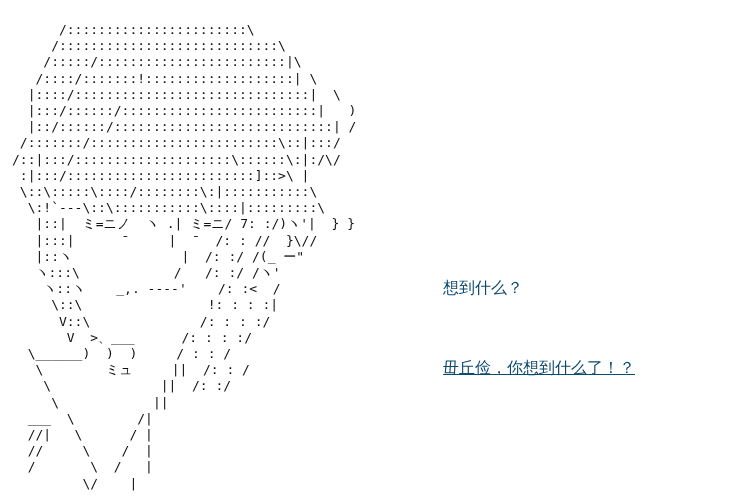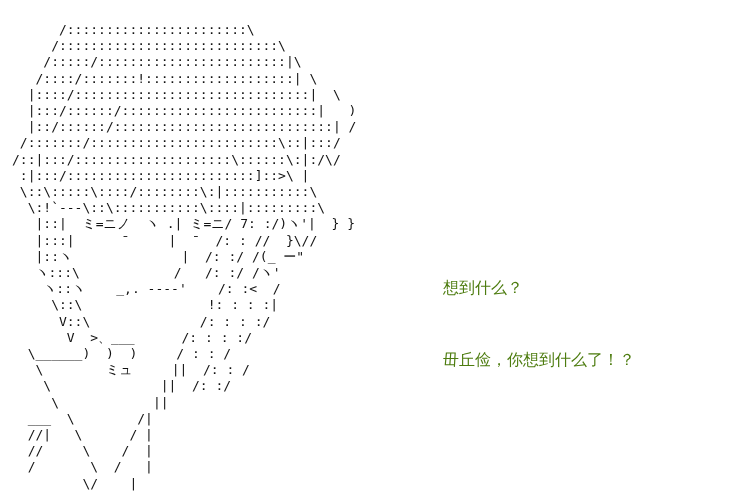--- a/index.html
+++ b/index.html
@@ -50,21 +50,21 @@
     font-size: 16px;
     line-height: 17px;
     color: #1a1a1a;
     white-space: pre;
   }
   .dialogue .line {
     display: block;
     height: 38px;
   }
   .dialogue .line.l1 { margin-top: 2px; }
-  .dialogue .line.l2 { margin-top: 0; }
+  .dialogue .line.l2 { margin-top: 8px; text-decoration: underline; }
 </style>
 </head>
 <body style="width: 733px; height: 496px; background: rgb(255, 255, 255);">
 
 <div id="scene">
 
   <pre class="aa-art" style="font-size: 13px;">      /:::::::::::::::::::::::\
      /::::::::::::::::::::::::::::\
     /:::::/::::::::::::::::::::::::|\
    /::::/:::::::!:::::::::::::::::::| \
@@ -88,18 +88,18 @@
    \        ミュ     ||  /: : /
     \              ||  /: :/
      \            ||
   ___  \        /|
   //|   \      / |
   //     \    /  |
   /       \  /   |
          \/    |
 </pre>
 
-  <div class="dialogue" style="font-size: 16px; color: #4d7c0f;">
+  <div class="dialogue" style="font-size: 16px; color: #0c4a6e;">
     <span class="line l1">想到什么？</span>
     <span class="line l2">毌丘俭，你想到什么了！？</span>
   </div>
 
 </div>
 
 </body></html>

